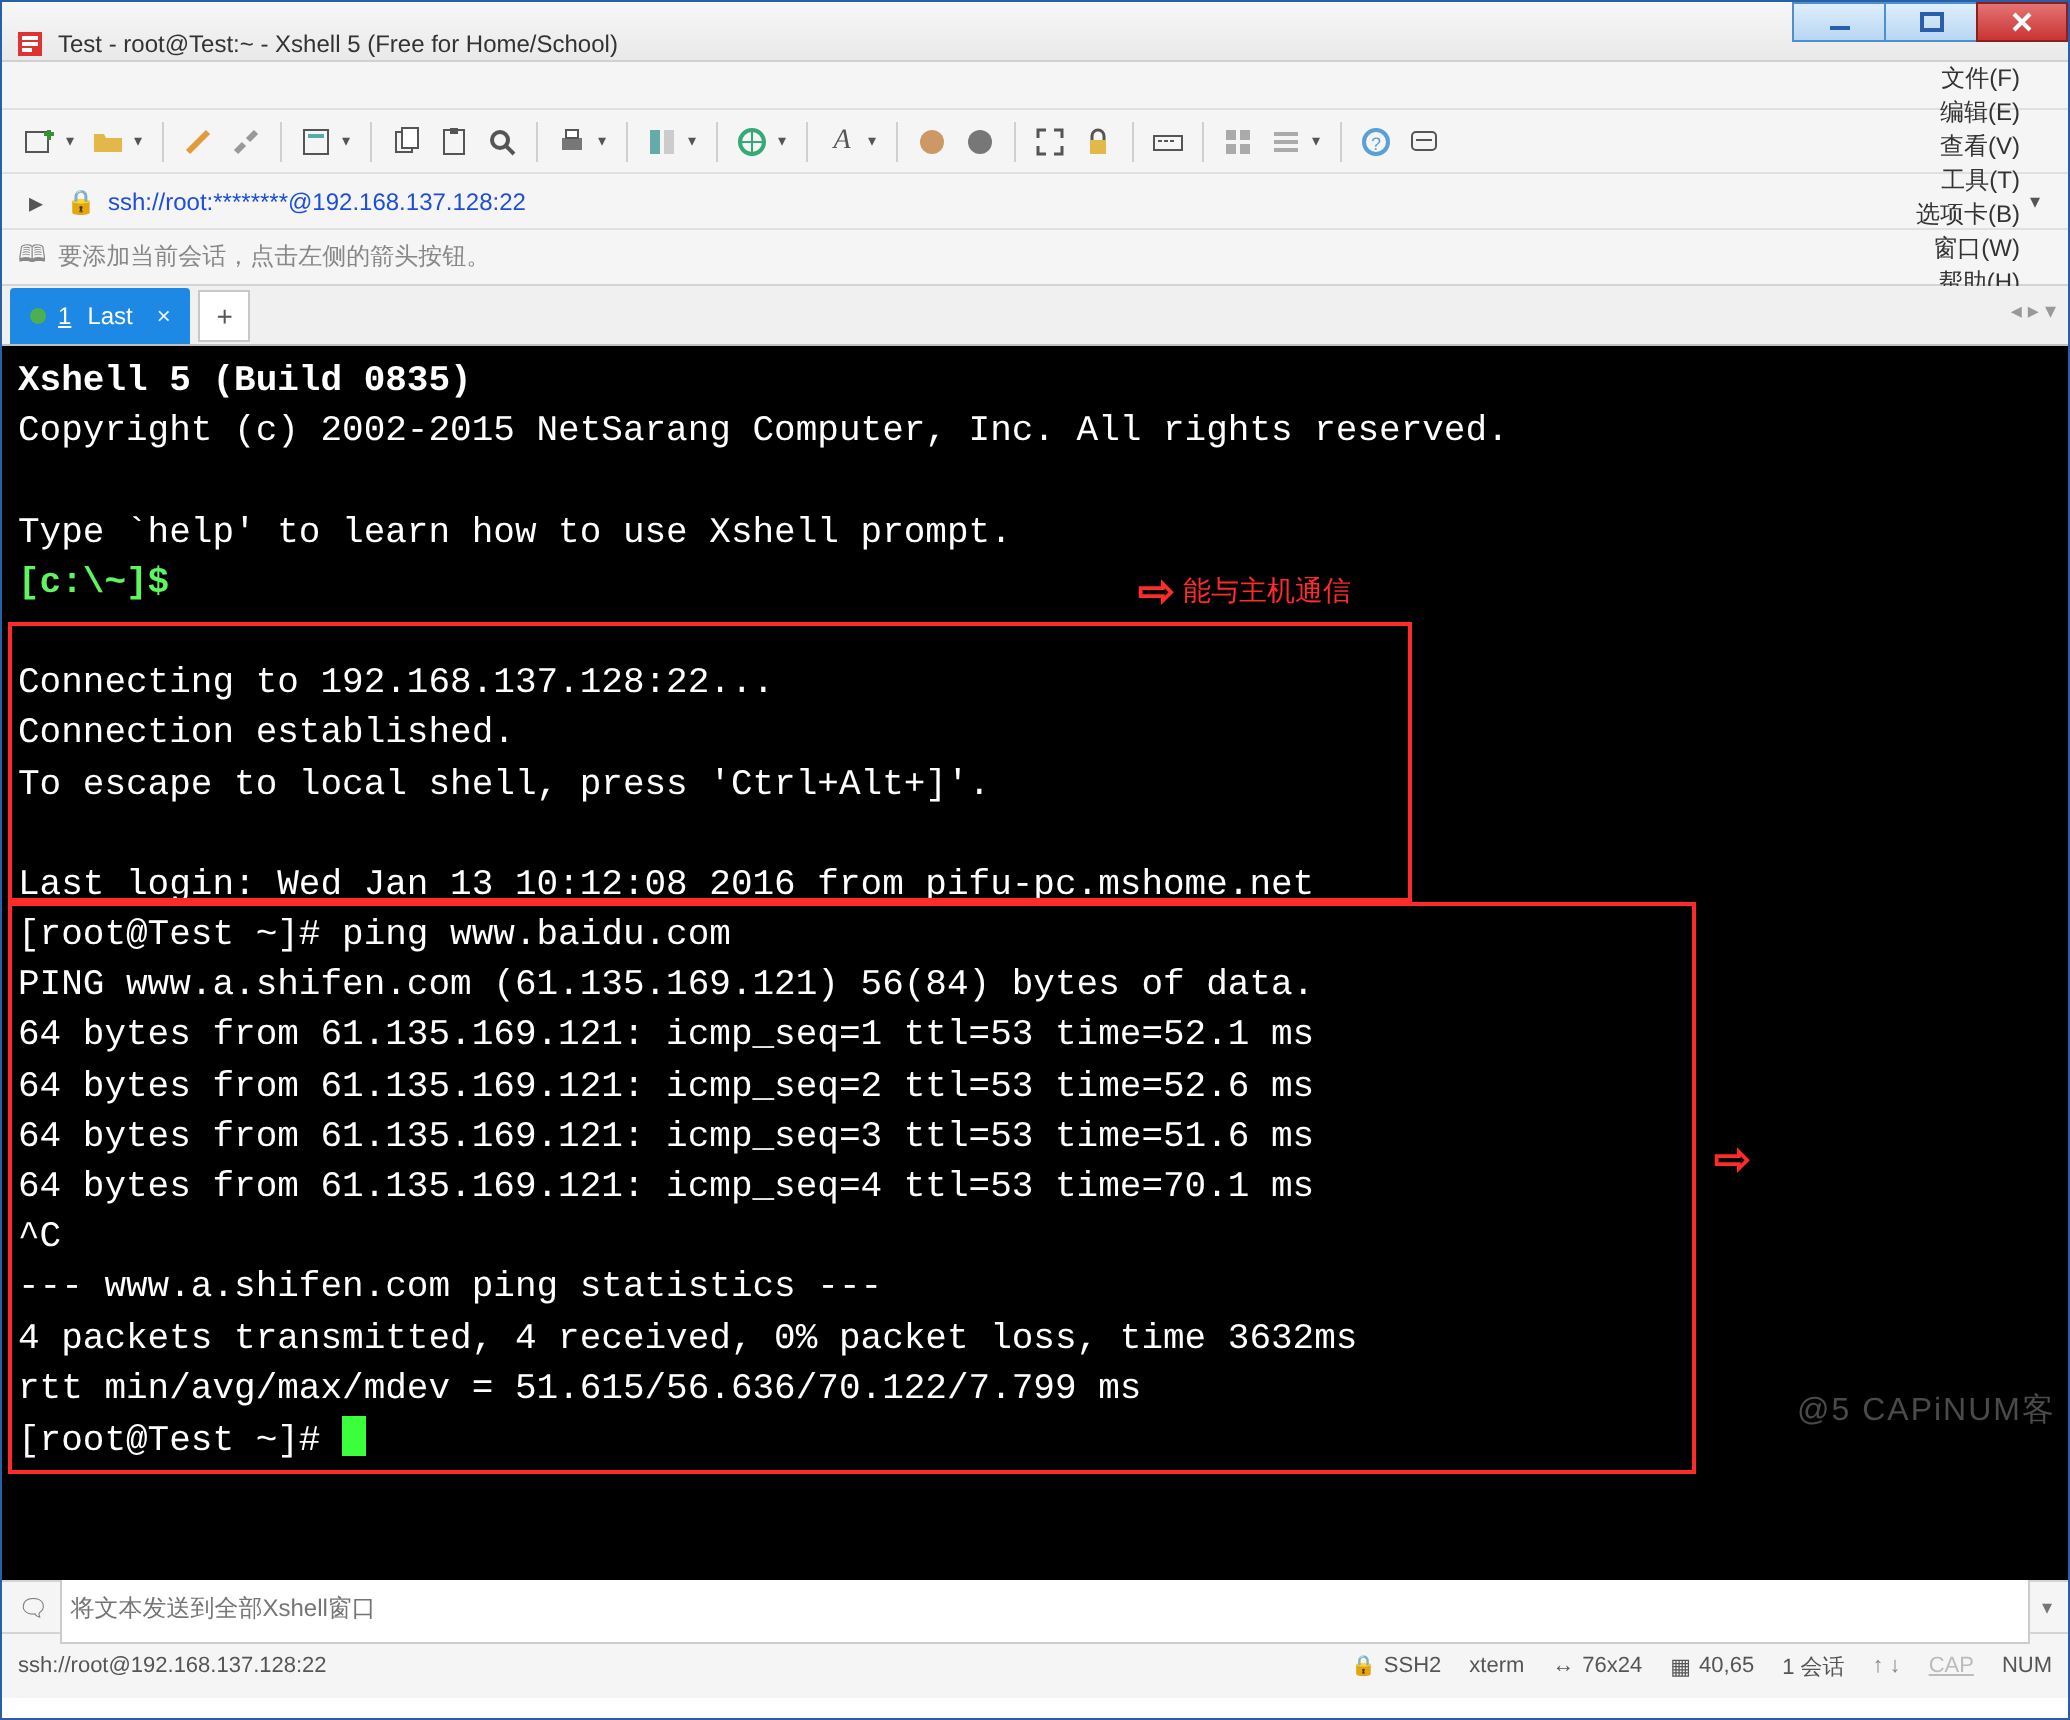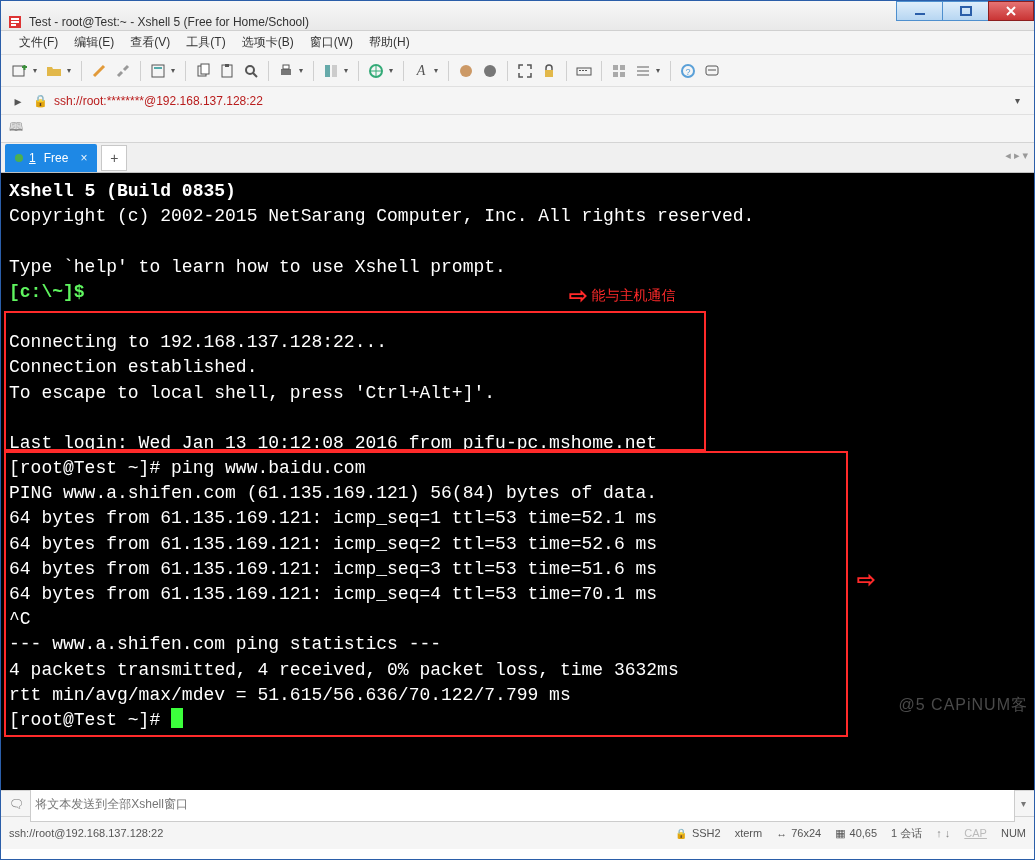--- a/index.html
+++ b/index.html
@@ -31,22 +31,23 @@
   .winbtn.min { background:linear-gradient(#dfeefb,#b7d6f2); border:1px solid #4e8fce; border-right:none;}
   .winbtn.max { background:linear-gradient(#dfeefb,#b7d6f2); border:1px solid #4e8fce; border-right:none;}
   .winbtn.close { background:linear-gradient(#e57373,#c93434); border:1px solid #8c1e1e; color:#fff;}
   .winbtn svg { width:14px; height:12px; }
   
   .menubar {
     height: 24px;
     background:#f5f5f5;
     border-bottom:1px solid #e0e0e0;
     display:flex;
-    align-items:center;
-    padding: 0 18px;
+    align-items:flex-end;
+    padding: 0 8px;
+    flex-direction: column;
   }
   .menubar span { margin-right:16px; cursor:default; }
   
   .toolbar {
     height: 32px;
     background:#f5f5f5;
     border-bottom:1px solid #e0e0e0;
     display:flex;
     align-items:center;
     padding:0 8px;
@@ -59,21 +60,21 @@
   .addressbar {
     height: 28px;
     background:#f5f5f5;
     border-bottom:1px solid #e0e0e0;
     display:flex;
     align-items:center;
     padding:0 8px;
     gap:6px;
   }
   .lock { color:#888; }
-  .addr-text { color:#b91c1c; flex:1;}
+  .addr-text { color:#1d4ed8; flex:1;}
   .addr-drop { color:#555; font-size:10px; padding:0 6px;}
   
   .hintbar {
     height: 28px;
     background:#f5f5f5;
     border-bottom:1px solid #d4d4d4;
     display:flex;
     align-items:center;
     padding:0 8px;
     gap:6px;
@@ -337,27 +338,28 @@
 
 <div class="addressbar">
   <span class="tb-btn" style="width:18px;font-size:14px;">▸</span>
   <span class="lock">🔒</span>
   <span class="addr-text">ssh://root:********@192.168.137.128:22</span>
   <span class="addr-drop">▾</span>
 </div>
 
 <div class="hintbar">
   <span>🕮</span>
+  <span>要添加当前会话，点击左侧的箭头按钮。</span>
 </div>
 
 <div class="tabstrip">
   <div class="tab">
     <span class="dot"></span>
     <span class="num">1</span>
-    <span>Free</span>
+    <span>Last</span>
     <span class="tab-close">×</span>
   </div>
   <div class="tab-add">+</div>
   <div class="rightnav">◂ ▸ ▾</div>
 </div>
 
 <div class="terminal-wrap">
   <div class="terminal"><span class="bold">Xshell 5 (Build 0835)</span>
 <span>Copyright (c) 2002-2015 NetSarang Computer, Inc. All rights reserved.</span>
 <span></span>

